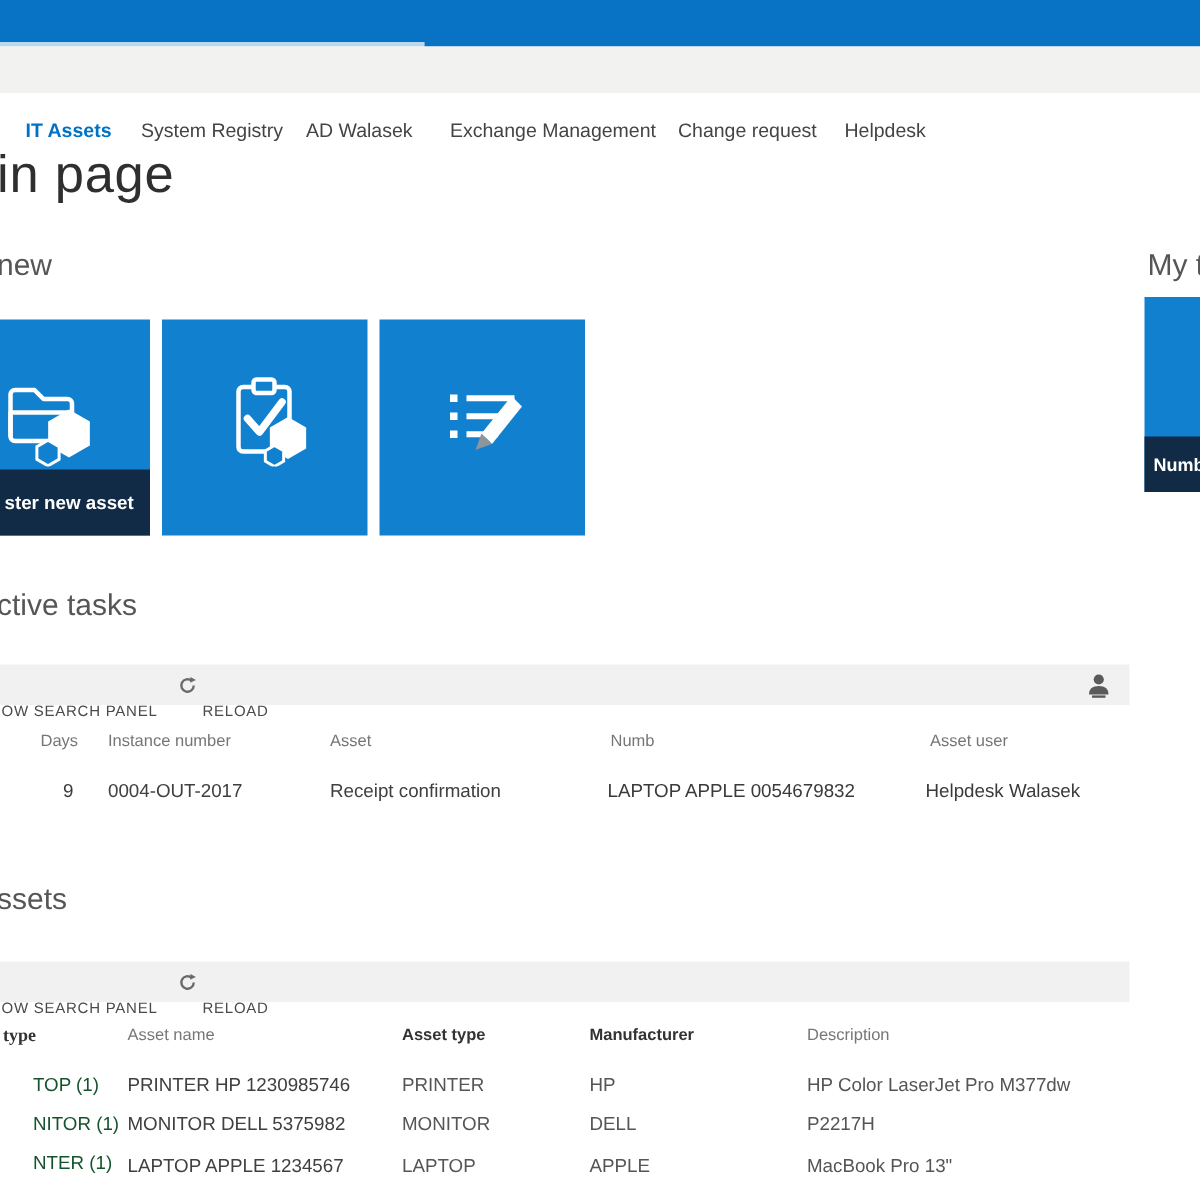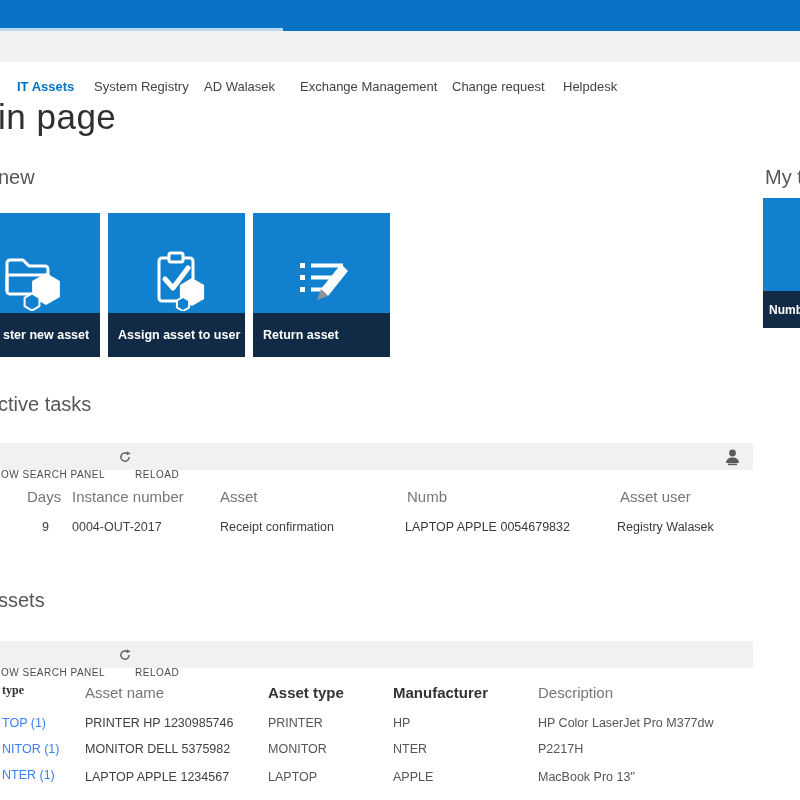--- a/index.html
+++ b/index.html
@@ -38,27 +38,27 @@
   .kpi .band span{color:#fff;font-size:12px;font-weight:bold;padding-left:6px;white-space:nowrap;}
 
   
   .toolbar{width:753px;height:27px;background:#f1f1f1;display:flex;align-items:center;}
   .tb-label{font-size:10px;color:#4a4a4a;letter-spacing:.5px;white-space:nowrap;cursor:pointer;margin-top:36px;}
   .tb-reload{display:flex;align-items:center;margin-left:14px;cursor:pointer;}
   .tb-reload svg{margin-right:4px;}
   .tb-user{position:absolute;right:12px;top:5px;cursor:pointer;}
 
   
-  .th{position:absolute;font-size:15px;color:#767676;white-space:nowrap;}
+  .th{position:absolute;font-size:11px;color:#767676;white-space:nowrap;}
   .th.bold{color:#333;font-weight:bold;font-size:12px;font-family:Liberation Serif, serif;}
   .th.semi{color:#333;font-weight:bold;}
   .td{position:absolute;font-size:12.5px;color:#3a3a3a;white-space:nowrap;}
   .td.dim{color:#555;}
   .link{color:#404040;cursor:pointer;}
-  .grouplink{color:#3b82f6;cursor:pointer;}
+  .grouplink{color:#14532d;cursor:pointer;margin-left:20px;}
 </style>
 </head>
 <body>
 
 <div class="abs topbar"></div>
 <div class="abs topbar-lightline"></div>
 <div class="abs topbar-bluetail"></div>
 <div class="abs graystrip"></div>
 
 <div class="abs nav">
@@ -87,39 +87,33 @@
 </div>
 
 <div class="tile" style="left:108px;top:213px">
   <svg width="64" height="64" viewBox="0 0 64 64">
     <rect x="14" y="11" width="34" height="43" rx="3" fill="none" stroke="#fff" stroke-width="3"></rect>
     <rect x="24" y="6" width="14" height="9" rx="2" fill="#1080cf" stroke="#fff" stroke-width="3"></rect>
     <polyline points="20,32 28,41 43,21" fill="none" stroke="#fff" stroke-width="5" stroke-linecap="round" stroke-linejoin="round"></polyline>
     <polygon points="47,31 59.1,38 59.1,52 47,59 34.9,52 34.9,38" fill="#fff"></polygon>
     <polygon points="38,50 44.1,53.5 44.1,60.5 38,64 31.9,60.5 31.9,53.5" fill="#1080cf" stroke="#fff" stroke-width="2"></polygon>
   </svg>
-  <div class="band">
-    <span style="padding-left:10px">Assign asset to user</span>
-  </div>
 </div>
 
 <div class="tile" style="left:253px;top:213px">
   <svg width="64" height="64" viewBox="0 0 64 64">
     <rect x="10" y="16" width="5" height="5" fill="#fff"></rect>
     <rect x="10" y="28" width="5" height="5" fill="#fff"></rect>
     <rect x="10" y="40" width="5" height="5" fill="#fff"></rect>
     <line x1="21" y1="18.5" x2="53" y2="18.5" stroke="#fff" stroke-width="4"></line>
     <line x1="21" y1="30.5" x2="50" y2="30.5" stroke="#fff" stroke-width="4"></line>
     <line x1="21" y1="42.5" x2="42" y2="42.5" stroke="#fff" stroke-width="4"></line>
     <polygon points="51,17 58,24 38,49 31,42" fill="#fff"></polygon>
     <polygon points="31,42 38,49 27,53" fill="#8d949b"></polygon>
   </svg>
-  <div class="band">
-    <span style="padding-left:10px">Return asset</span>
-  </div>
 </div>
 
 <div class="abs sec-heading" style="left:765px;top:166px">My ta</div>
 <div class="kpi">
   <div class="band">
     <span>Numb</span>
   </div>
 </div>
 
 <div class="abs sec-heading" style="left:-2px;top:393px">ctive tasks</div>
@@ -147,21 +141,21 @@
   <span class="th" style="left:72px;top:488px">Instance number</span>
   <span class="th" style="left:220px;top:488px">Asset</span>
   <span class="th" style="left:407px;top:488px">Numb</span>
   <span class="th" style="left:620px;top:488px">Asset user</span>
 
   <div>
     <span class="td" style="left:20px;top:520px;width:29px;text-align:right">9</span>
     <span class="td link" style="left:72px;top:520px">0004-OUT-2017</span>
     <span class="td link" style="left:220px;top:520px">Receipt confirmation</span>
     <span class="td" style="left:405px;top:520px">LAPTOP APPLE 0054679832</span>
-    <span class="td" style="left:617px;top:520px">Registry Walasek</span>
+    <span class="td" style="left:617px;top:520px">Helpdesk Walasek</span>
   </div>
 </div>
 
 <div class="abs sec-heading" style="left:-2px;top:589px">ssets</div>
 
 <div class="abs toolbar" style="left:0;top:641px">
   <span class="tb-label" style="padding-left:1px">OW SEARCH PANEL</span>
   <span class="tb-reload">
     <svg width="12" height="12" viewBox="0 0 13 13">
       <path d="M11 6.5 a4.5 4.5 0 1 1 -1.5-3.35" fill="none" stroke="#6a6a6a" stroke-width="1.7"></path>
@@ -182,21 +176,21 @@
     <span class="td grouplink" style="left:2px;top:716px">TOP (1)</span>
     <span class="td link" style="left:85px;top:716px">PRINTER HP 1230985746</span>
     <span class="td dim" style="left:268px;top:716px">PRINTER</span>
     <span class="td dim" style="left:393px;top:716px">HP</span>
     <span class="td dim" style="left:538px;top:716px">HP Color LaserJet Pro M377dw</span>
   </div>
   <div>
     <span class="td grouplink" style="left:2px;top:742px">NITOR (1)</span>
     <span class="td link" style="left:85px;top:742px">MONITOR DELL 5375982</span>
     <span class="td dim" style="left:268px;top:742px">MONITOR</span>
-    <span class="td dim" style="left:393px;top:742px">NTER</span>
+    <span class="td dim" style="left:393px;top:742px">DELL</span>
     <span class="td dim" style="left:538px;top:742px">P2217H</span>
   </div>
   <div>
     <span class="td grouplink" style="left:2px;top:768px">NTER (1)</span>
     <span class="td link" style="left:85px;top:770px">LAPTOP APPLE 1234567</span>
     <span class="td dim" style="left:268px;top:770px">LAPTOP</span>
     <span class="td dim" style="left:393px;top:770px">APPLE</span>
     <span class="td dim" style="left:538px;top:770px">MacBook Pro 13"</span>
   </div>
 </div>

